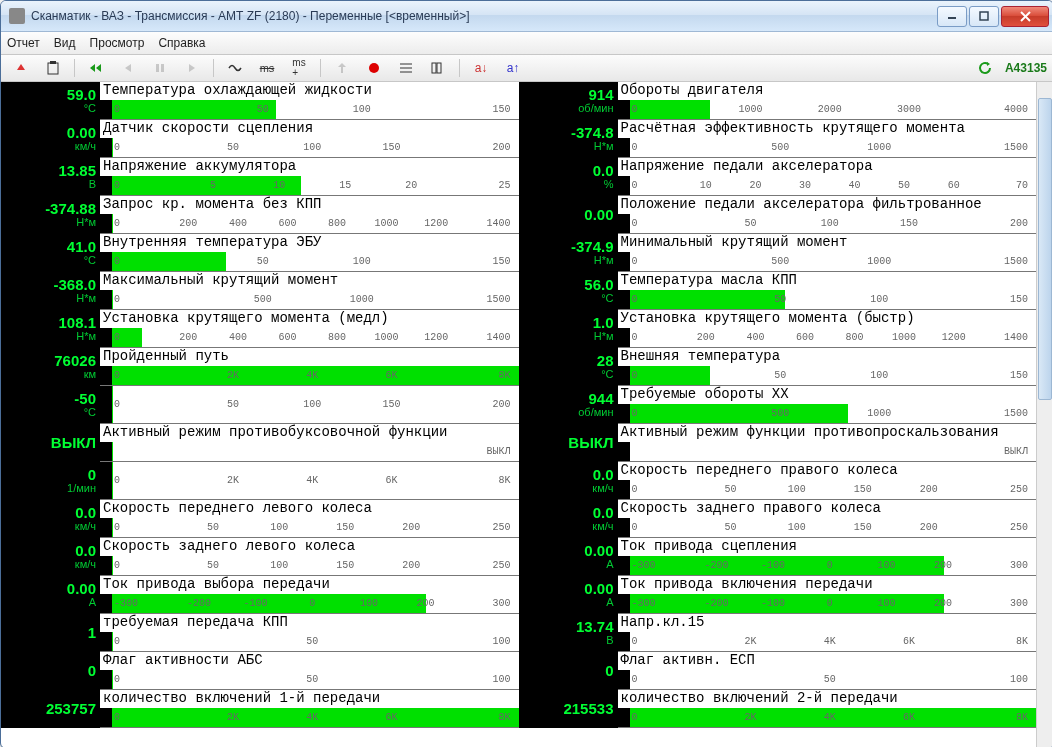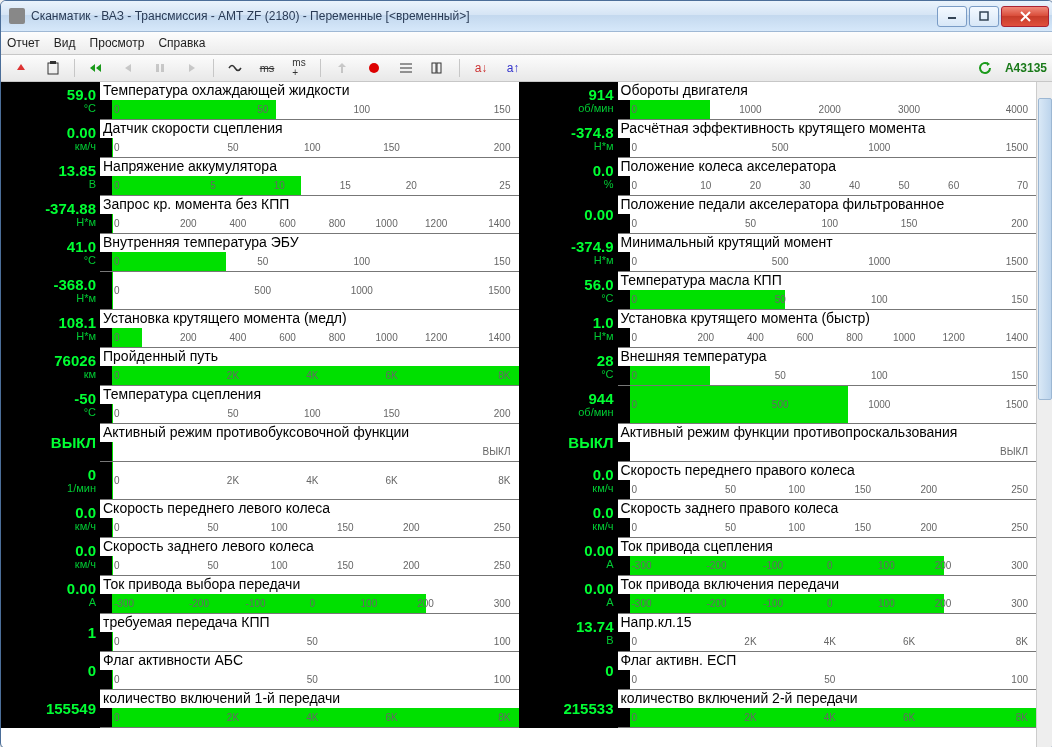--- a/index.html
+++ b/index.html
@@ -18,21 +18,21 @@
   .tsep{width:1px;height:18px;background:#c7c7c7;margin:0 3px;}
   .code{margin-left:auto;display:flex;align-items:center;gap:13px;color:#1a7a1a;font-weight:bold;justify-content:flex-end;}
   .content{flex:1;display:flex;overflow:hidden;justify-content:flex-end;}
   .grid{flex:1;display:flex;flex-wrap:wrap;overflow-y:auto;align-content:flex-start;}
   .scrollbar{width:16px;background:#eee;border-left:1px solid #ccc;}
   .scrollbar .thumb{background:linear-gradient(90deg,#d9e8f6,#bcd4ec);border:1px solid #9cb7d3;border-radius:2px;margin:16px 1px 0;height:300px;}
   .param{width:50%;height:38px;display:flex;box-sizing:border-box;}
   .valbox{width:95px;background:#000;color:#0f0;text-align:right;display:flex;flex-direction:column;justify-content:center;padding-right:4px;line-height:1.05;}
   .valbox .v{font-size:15px;font-weight:bold;color:#00ff33;}
   .valbox .u{font-size:11px;color:#00cc33;}
-  .meter{flex:1;display:flex;flex-direction:column;overflow:hidden;border-bottom:1px solid #777;}
+  .meter{flex:1;display:flex;flex-direction:column;overflow:hidden;border-bottom:1px solid #777;font-family:Liberation Mono, monospace;}
   .mlabel{height:18px;font-size:14px;color:#000;padding-left:3px;white-space:nowrap;overflow:hidden;background:#fff;}
   .mbar{flex:1;position:relative;background:#fff;}
   .mfill{position:absolute;top:0;bottom:0;left:0;background:#00e000;}
   .mblack{position:absolute;top:0;bottom:0;left:0;width:12px;background:#000;}
   .ticks{position:absolute;inset:0;display:flex;justify-content:space-between;align-items:center;padding:0 8px 0 14px;font-size:10px;color:#666;}
   .ticks span{flex:1;text-align:center;}
   .ticks span:first-child{text-align:left;}
   .ticks span:last-child{text-align:right;}
 </style>
 </head>
@@ -248,21 +248,21 @@
               </div>
        </div>
      </div>
         </div>
         <div class="param">
           <div class="valbox">
        <div class="v">0.0</div>
        <div class="u">%</div>
      </div>
      <div class="meter">
-       <div class="mlabel">Положение колеса акселератора</div>
+       <div class="mlabel">Напряжение педали акселератора</div>
        <div class="mbar">
          <div class="mfill" style="width:3%"></div>
          <div class="mblack"></div>
          <div class="ticks">
                 <span>0</span>
                 <span>10</span>
                 <span>20</span>
                 <span>30</span>
                 <span>40</span>
                 <span>50</span>
@@ -352,20 +352,21 @@
               </div>
        </div>
      </div>
         </div>
         <div class="param">
           <div class="valbox">
        <div class="v">-368.0</div>
        <div class="u">Н*м</div>
      </div>
      <div class="meter">
+       <div class="mlabel">Максимальный крутящий момент</div>
        <div class="mbar">
          <div class="mfill" style="width:3%"></div>
          <div class="mblack"></div>
          <div class="ticks">
                 <span>0</span>
                 <span>500</span>
                 <span>1000</span>
                 <span>1500</span>
               </div>
        </div>
@@ -474,40 +475,40 @@
               </div>
        </div>
      </div>
         </div>
         <div class="param">
           <div class="valbox">
        <div class="v">-50</div>
        <div class="u">°C</div>
      </div>
      <div class="meter">
-       <div class="mlabel">Температура сцепления</div>
        <div class="mbar">
          <div class="mfill" style="width:3%"></div>
          <div class="mblack"></div>
          <div class="ticks">
                 <span>0</span>
                 <span>50</span>
                 <span>100</span>
                 <span>150</span>
                 <span>200</span>
               </div>
        </div>
      </div>
         </div>
         <div class="param">
           <div class="valbox">
        <div class="v">944</div>
        <div class="u">об/мин</div>
      </div>
      <div class="meter">
+       <div class="mlabel">Требуемые обороты ХХ</div>
        <div class="mbar">
          <div class="mfill" style="width:55%"></div>
          <div class="mblack"></div>
          <div class="ticks">
                 <span>0</span>
                 <span>500</span>
                 <span>1000</span>
                 <span>1500</span>
               </div>
        </div>
@@ -783,21 +784,21 @@
          <div class="ticks">
                 <span>0</span>
                 <span>50</span>
                 <span>100</span>
               </div>
        </div>
      </div>
         </div>
         <div class="param">
           <div class="valbox">
-       <div class="v">155549</div>
+       <div class="v">253757</div>
        <div class="u"></div>
      </div>
      <div class="meter">
        <div class="mlabel">количество включений 1-й передачи</div>
        <div class="mbar">
          <div class="mfill" style="width:100%"></div>
          <div class="mblack"></div>
          <div class="ticks">
                 <span>0</span>
                 <span>2K</span>

